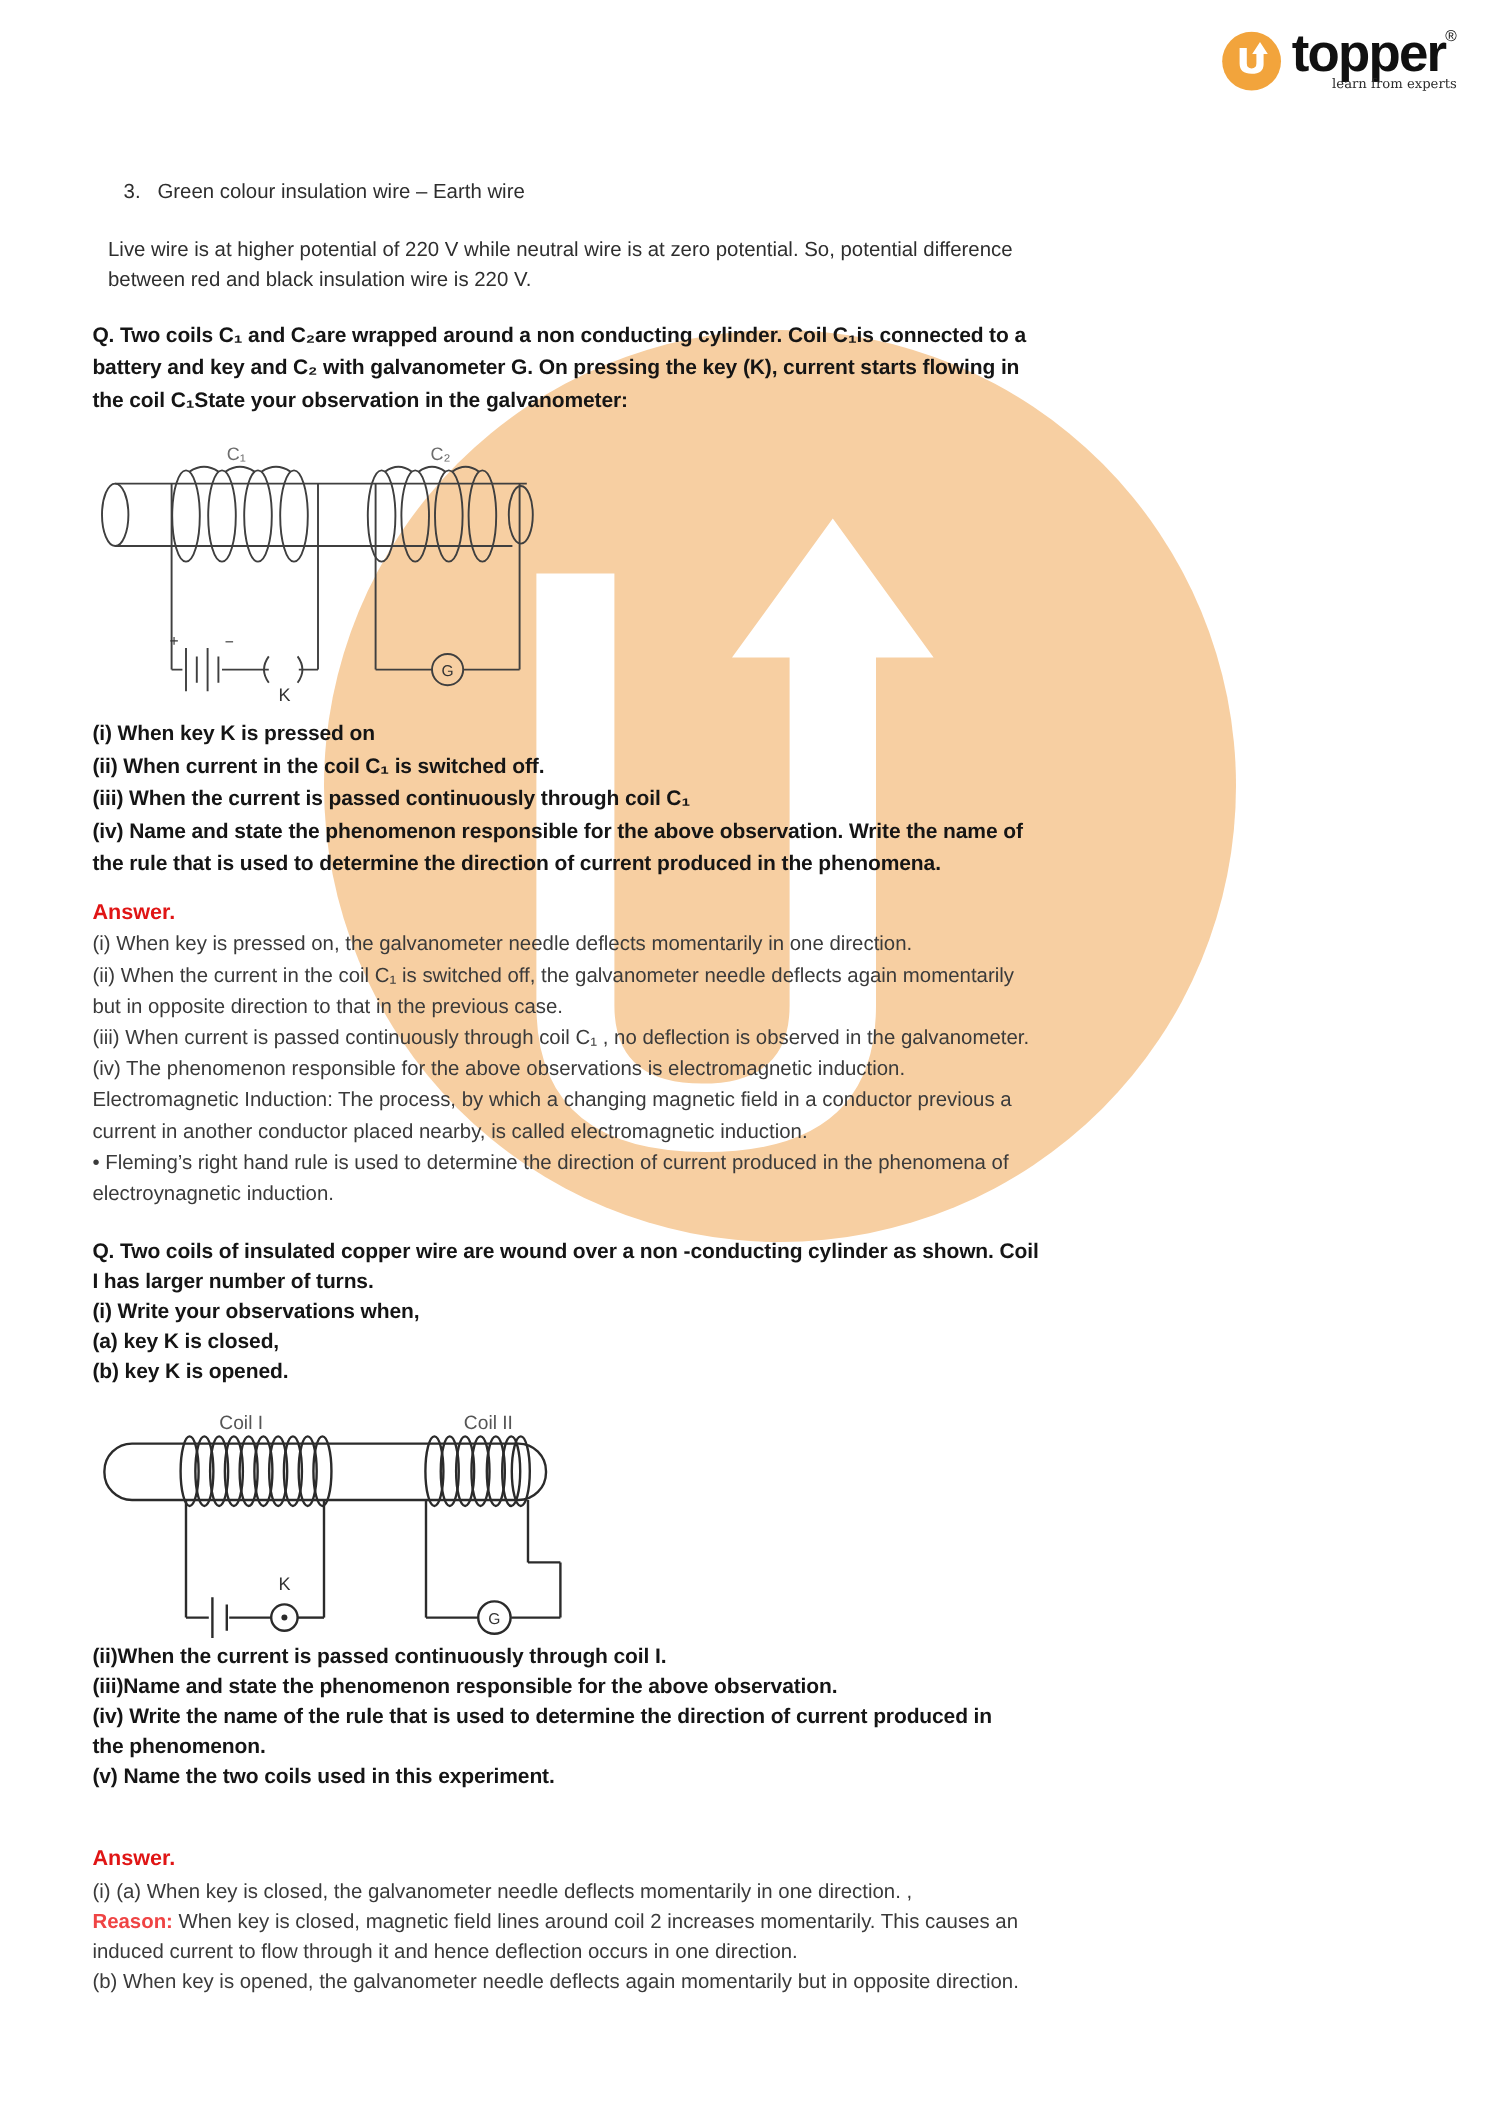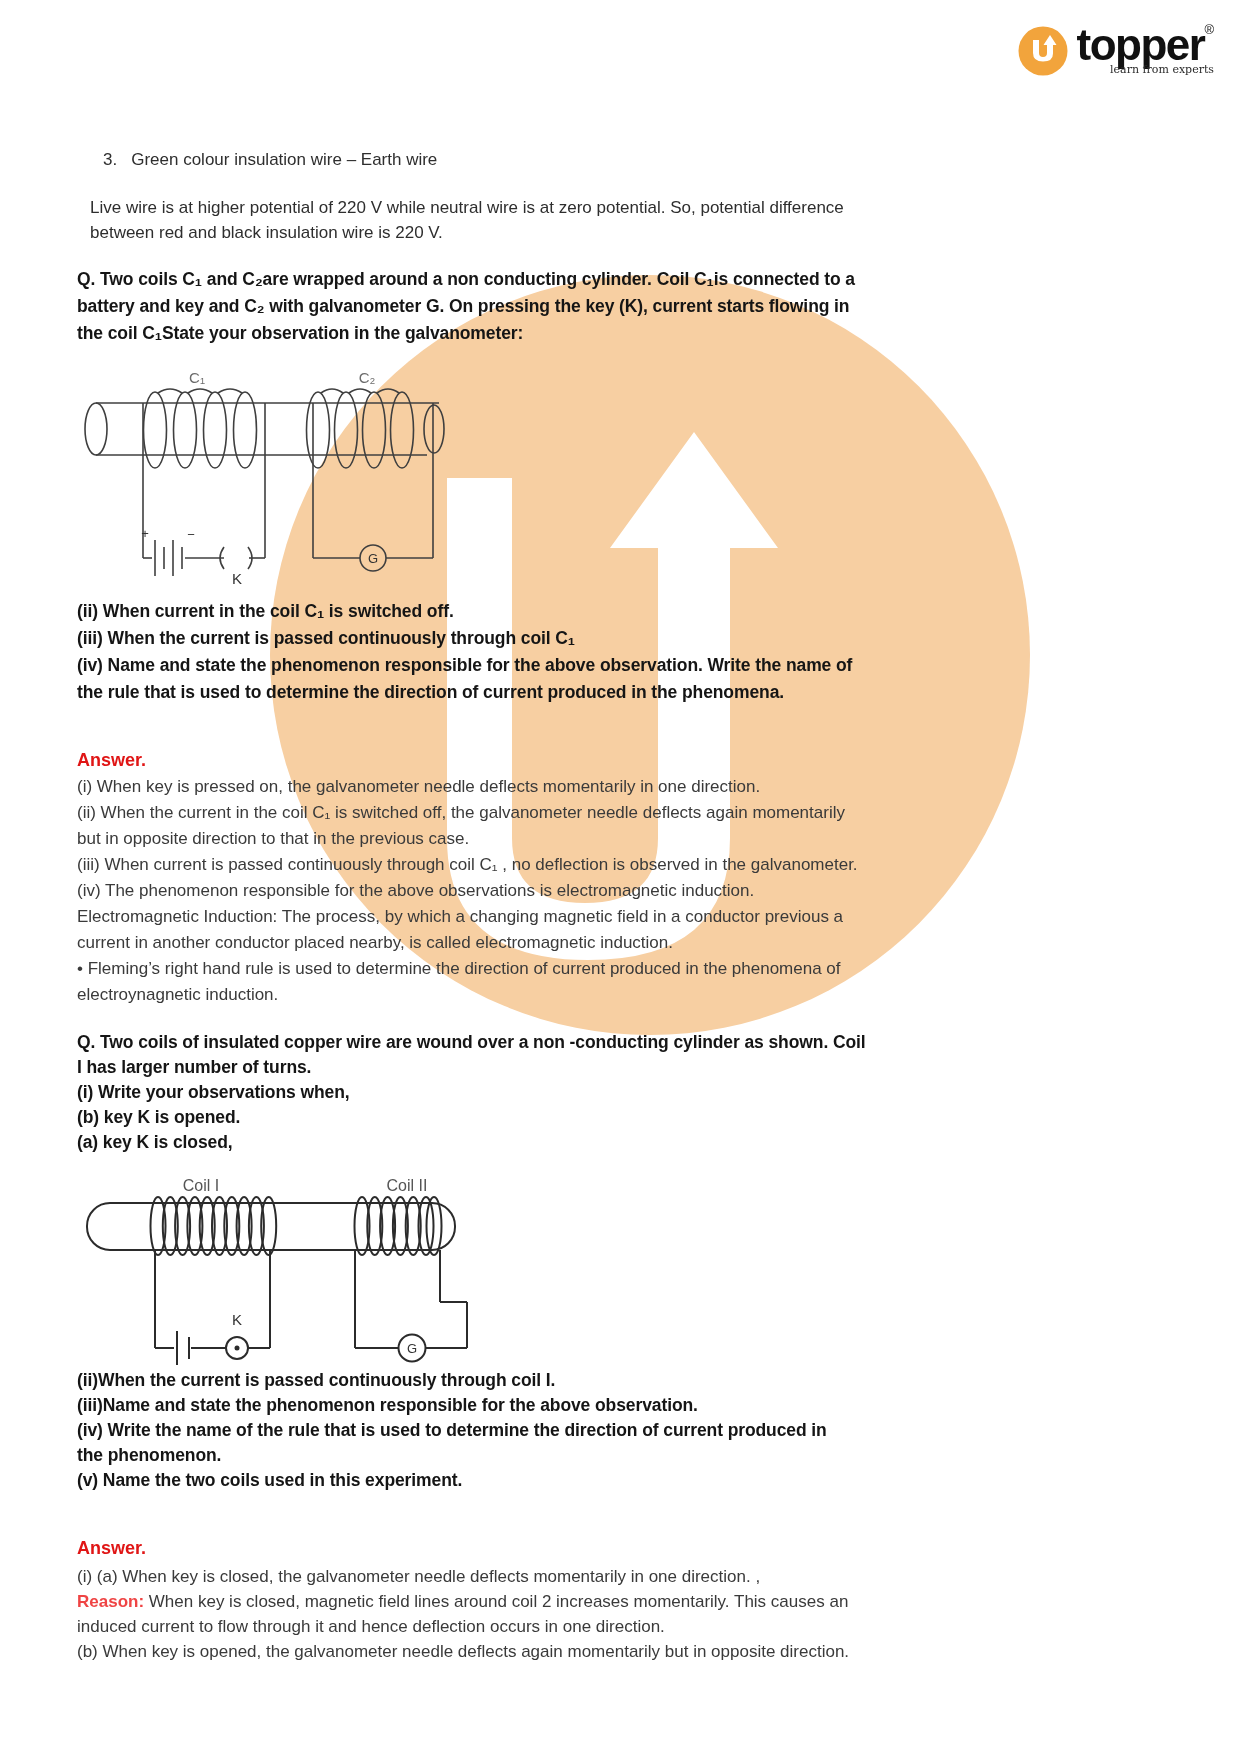--- a/index.html
+++ b/index.html
@@ -131,20 +131,21 @@
         <line x1="236" y1="221" x2="283" y2="221"></line>
         <line x1="309" y1="221" x2="356" y2="221"></line>
       </g>
       <g>
         <circle cx="296" cy="221" r="13"></circle>
       </g>
       <text x="296" y="226" class="dsmall" stroke="none" text-anchor="middle">G</text>
     </svg>
 
     <div class="blk" style="top:598px;line-height:27px;">
+      <div class="line bold-line">(i) When key K is pressed on</div>
       <div class="line bold-line">(ii) When current in the coil C₁ is switched off.</div>
       <div class="line bold-line">(iii) When the current is passed continuously through coil  C₁</div>
       <div class="line bold-line">(iv) Name and state the phenomenon responsible for the above observation. Write the name of</div>
       <div class="line bold-line">the rule that is used to determine the direction of current produced in the phenomena.</div>
     </div>
 
     <div class="blk answer-label" style="top:750px;">Answer.</div>
     <div class="blk" style="top:774px;line-height:26px;">
       <div class="line ans-line">(i) When key is pressed on, the galvanometer needle deflects momentarily in one direction.</div>
       <div class="line ans-line">(ii) When the current in the coil  C₁ is switched off, the galvanometer needle deflects again momentarily</div>
@@ -154,22 +155,22 @@
       <div class="line ans-line">Electromagnetic Induction: The process, by which a changing magnetic field in a conductor previous a</div>
       <div class="line ans-line">current in another conductor placed nearby, is called electromagnetic induction.</div>
       <div class="line ans-line">• Fleming’s right hand rule is used to determine the direction of current produced in the phenomena of</div>
       <div class="line ans-line">electroynagnetic induction.</div>
     </div>
 
     <div class="blk" style="top:1030px;line-height:25px;">
       <div class="line bold-line">Q. Two coils of insulated copper wire are wound over a non -conducting cylinder as shown. Coil</div>
       <div class="line bold-line">I has larger number of turns.</div>
       <div class="line bold-line">(i) Write your observations when,</div>
+      <div class="line bold-line">(a) key K is closed,</div>
       <div class="line bold-line">(b) key K is opened.</div>
-      <div class="line bold-line">(a) key K is closed,</div>
     </div>
 
     <svg class="blk" style="top:1165px;width:420px;" width="420" height="200" viewBox="0 0 420 200" fill="none" stroke="#2b2b2b" stroke-width="2">
       <text x="124" y="26" class="dlabel2" stroke="none" text-anchor="middle">Coil I</text>
       <text x="330" y="26" class="dlabel2" stroke="none" text-anchor="middle">Coil II</text>
       <g>
         <rect x="10" y="38" width="368" height="47" rx="23" ry="23"></rect>
       </g>
       <g>
         <ellipse cx="81" cy="61" rx="7.5" ry="29"></ellipse>

